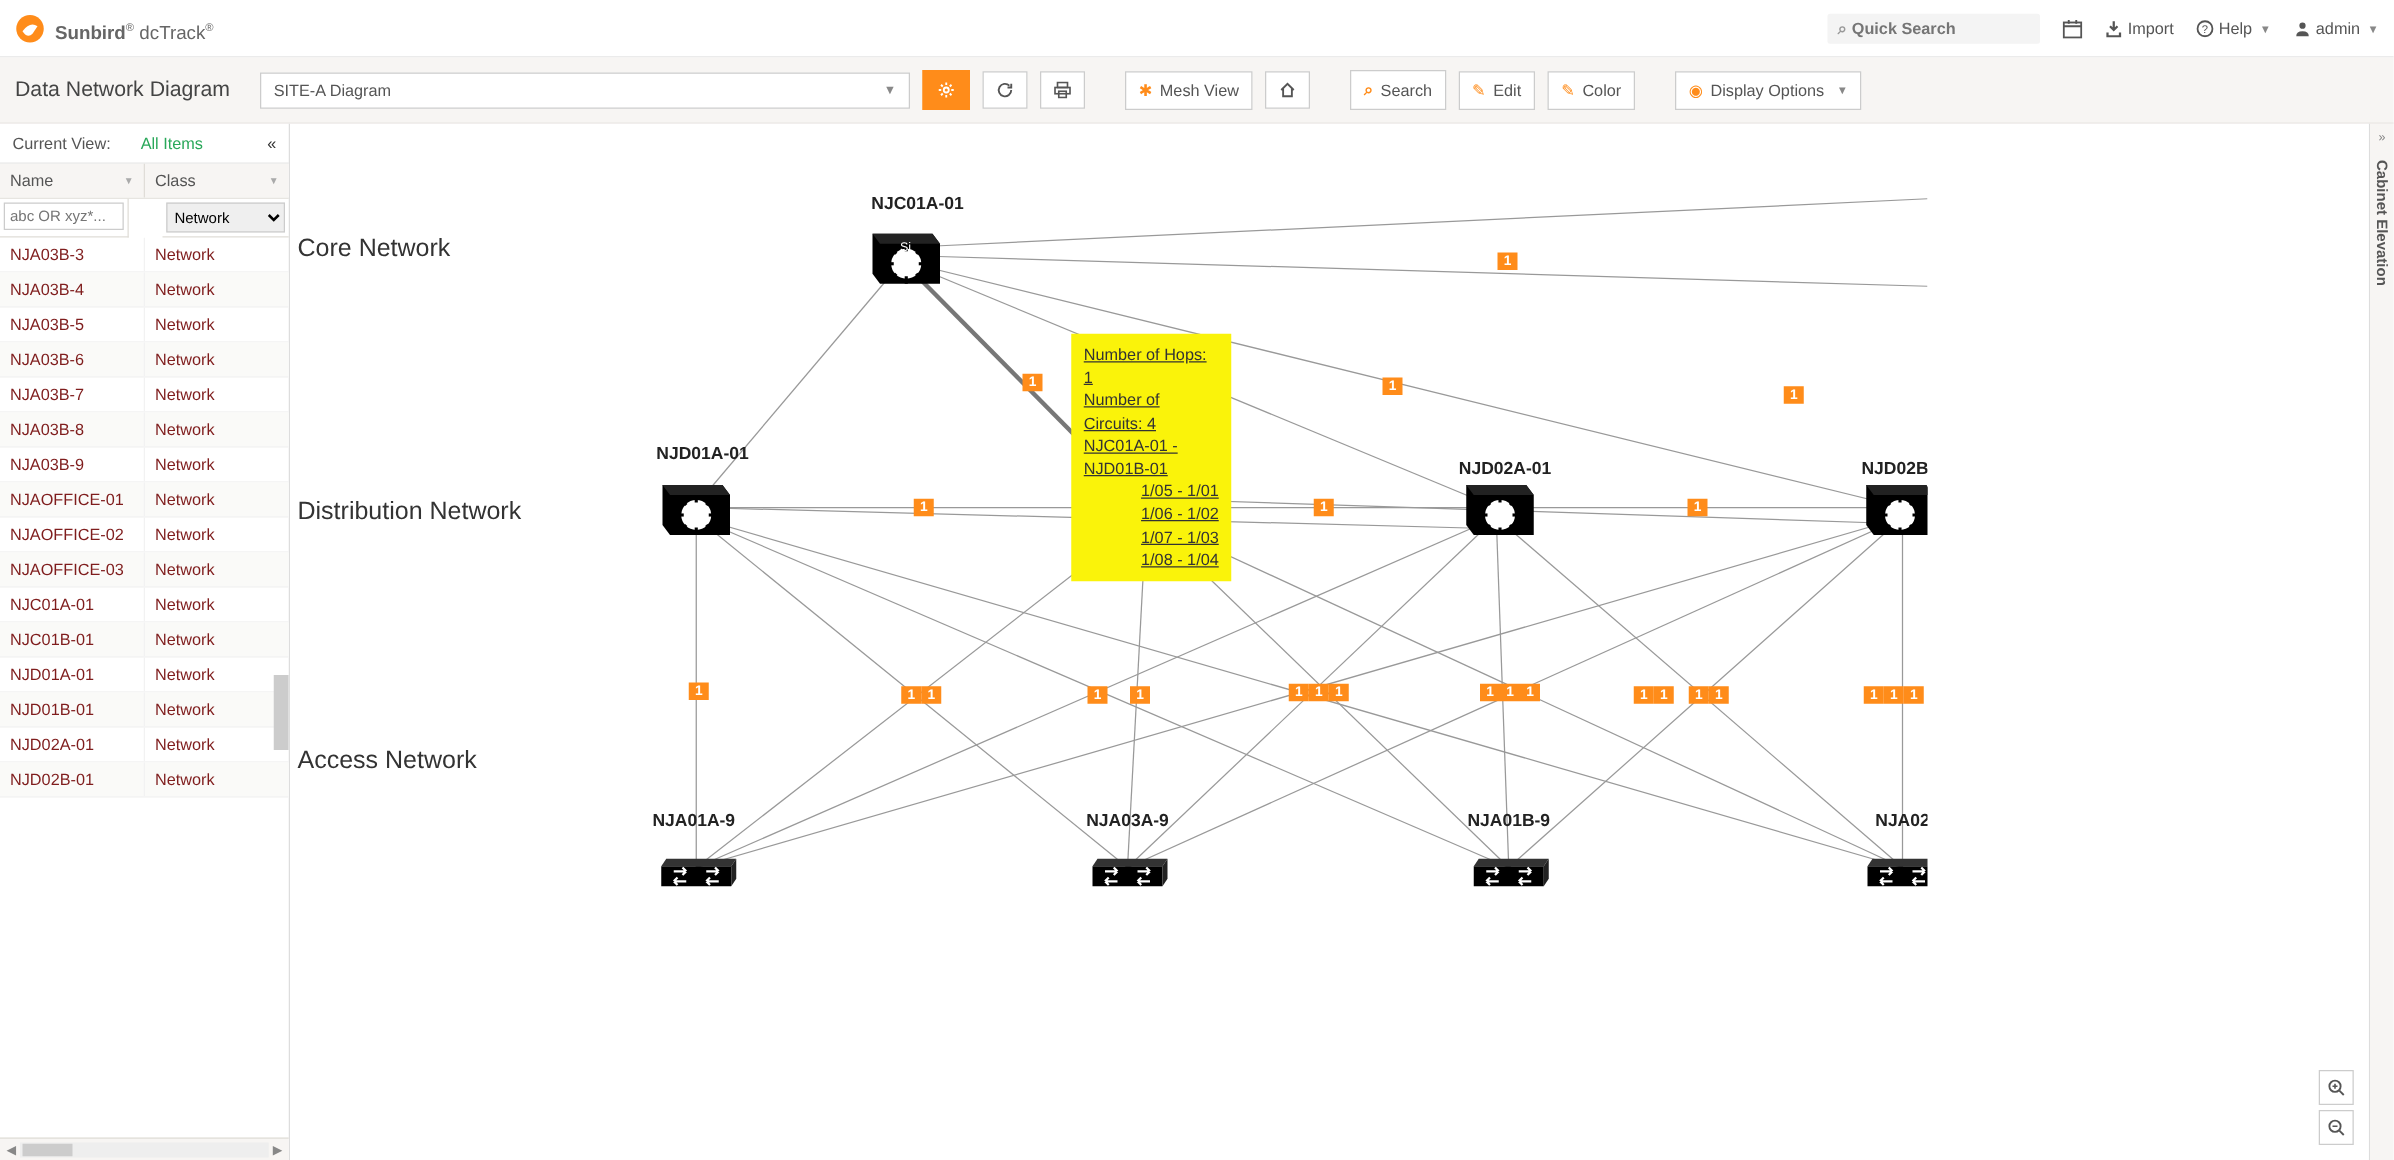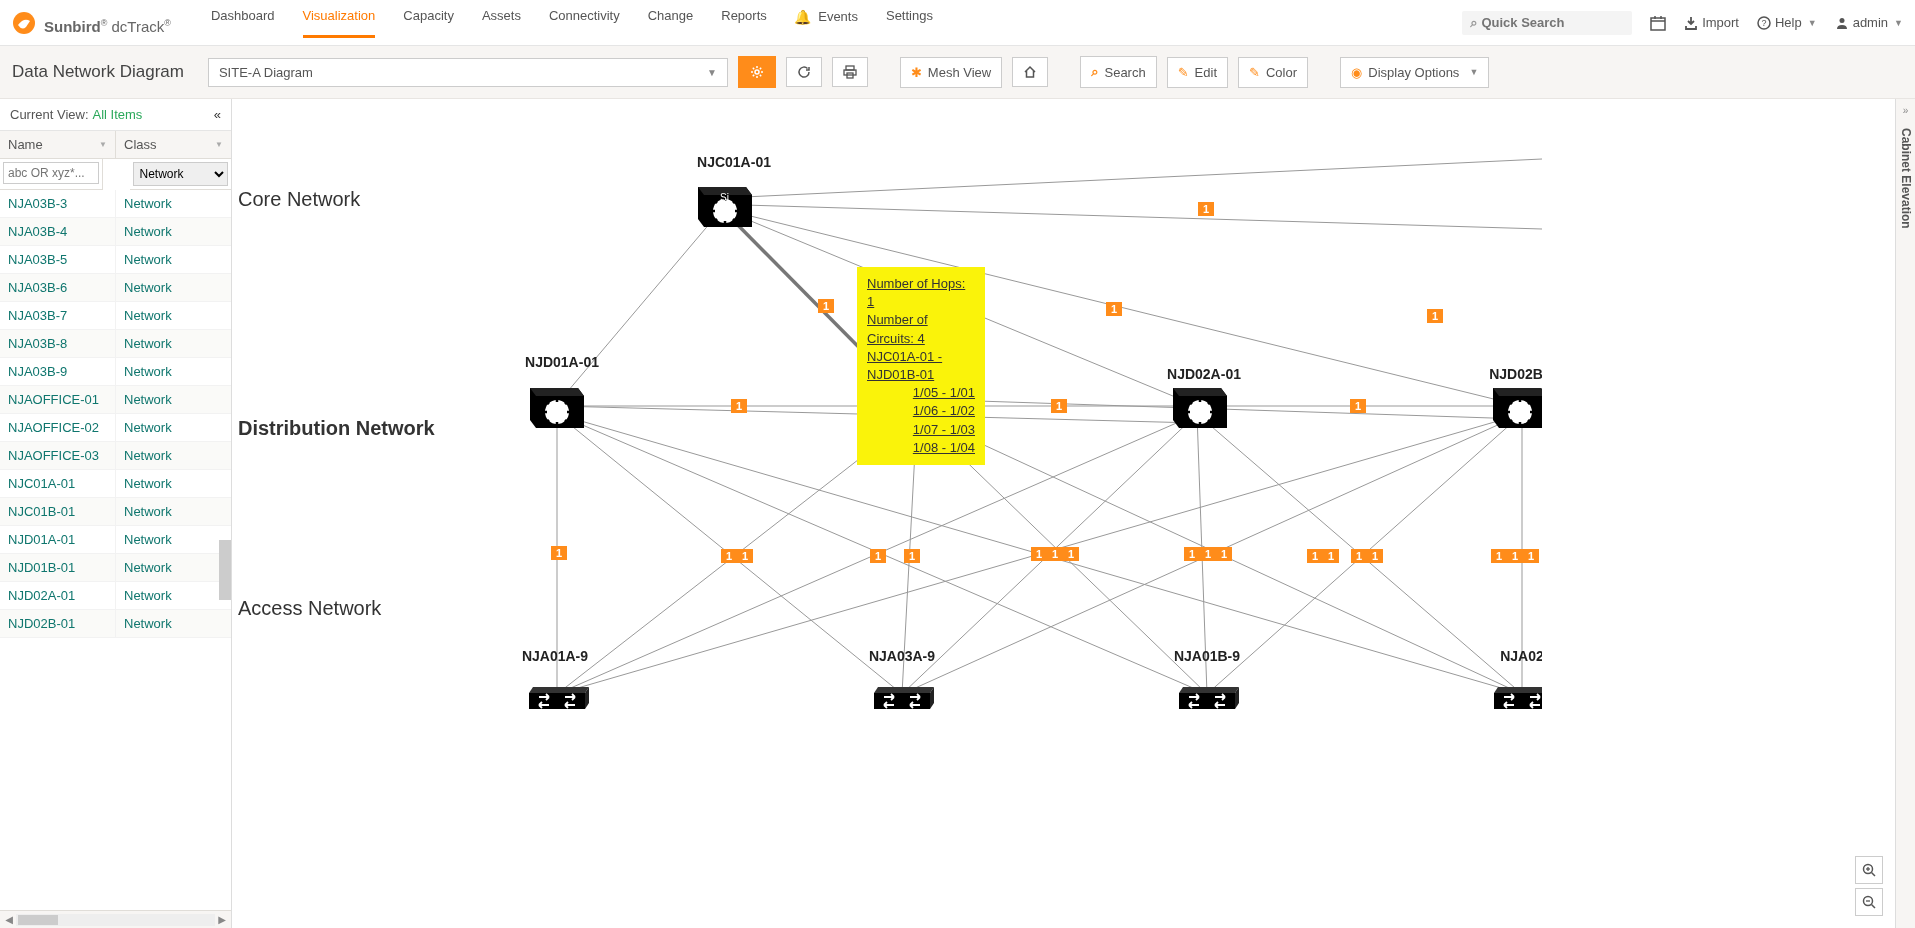--- a/index.html
+++ b/index.html
@@ -31,38 +31,38 @@
   .tb-btn.orange-solid { background:#ff8c1a; border-color:#ff8c1a;}
   .tb-btn.orange-solid svg path { stroke:#fff;}
   .tb-btn .caret-down { margin-left:4px;}
   .orange-icon { color:#ff8c1a;}
   
   
   .main { display:flex; height: calc(100vh - 46px - 53px); position:relative;}
   
   
   .left-panel { width: 232px; border-right:1px solid #ddd; display:flex; flex-direction:column; background:#fff;}
-  .left-header { display:flex; padding:8px 10px; border-bottom:1px solid #e5e5e5;}
+  .left-header { display:flex; padding:8px 10px; border-bottom:1px solid #e5e5e5;gap:20px;}
   .left-header .lbl { color:#555;}
   .left-header .val { color:#2aa85a; margin-left:4px;}
   .collapse-icon { margin-left:auto; cursor:pointer;}
   .item-list-hdr { background:#f1eeea; padding:8px 10px; font-weight:bold; color:#555; border-bottom:1px solid #e0ddd8;}
   .col-headers { display:flex; border-bottom:1px solid #e0ddd8;}
   .col-h { flex:1; padding:6px 8px; background:#f7f5f3; border-right:1px solid #e0ddd8; display:flex; align-items:center; color:#555;}
   .col-h:last-child { border-right:none;}
   .col-h .sort-caret { margin-left:auto; font-size:8px; color:#aaa;}
   .filter-row { display:flex;gap:27px;}
   .filter-cell { flex:1; padding:3px; border-right:1px solid #e0ddd8; border-bottom:1px solid #e0ddd8;}
   .filter-cell:last-child{border-right:none;}
   .filter-cell input { width:100%; border:1px solid #ccc; padding:3px 4px; font-size:12px;}
   .filter-cell select { width:100%; border:1px solid #ccc; padding:3px 2px; font-size:12px;}
   .item-rows { flex:1; overflow-y:auto; position:relative;}
   .item-row { display:flex; border-bottom:1px solid #f2f2f2; cursor:pointer;}
   .item-row:nth-child(even){background:#fafaf8;}
-  .item-cell { flex:1; padding:6px 8px; color:#0f766e; border-right:1px solid #f2f2f2; white-space:nowrap; overflow:hidden;}
+  .item-cell { flex:1; padding:6px 8px; color:#7f1d1d; border-right:1px solid #f2f2f2; white-space:nowrap; overflow:hidden;}
   .item-cell:last-child{border-right:none;}
   .hscroll { height:18px; border-top:1px solid #e0ddd8; background:#f7f5f3; display:flex; align-items:center; padding:0 2px;}
   .hscroll-track { flex:1; height:12px; background:#eee; position:relative;}
   .hscroll-thumb { position:absolute; left:2px; width:40px; top:1px; bottom:1px; background:#ccc;}
   .hscroll-arrow { width:14px; text-align:center; color:#888; font-size:10px;}
   .vscroll-thumb-fake { position:absolute; right:0; top:350px; width:12px; height:60px; background:#ccc;}
   .drag-handle { position:absolute; left:232px; top:85px; width:8px; height:25px; display:flex; flex-direction:column; gap:2px; align-items:center; justify-content:center; cursor:col-resize;}
   .drag-handle .d{width:3px;height:3px;background:#888;}
   .drag-handle2 { position:absolute; left:240px; top:326px; width:6px; height:26px; background:#ddd;}
   
@@ -93,34 +93,20 @@
 
 <div class="topnav">
   <div class="brand">
     <span class="brand-logo">
       <svg width="24" height="24" viewBox="0 0 24 24">
           <circle cx="12" cy="12" r="11" fill="#ff8c1a"></circle>
           <path d="M6 14 Q12 6 18 10 L14 16 Q10 20 6 14 Z" fill="#fff"></path>
         </svg>
     </span>
     <span class="brand-text"><b>Sunbird</b><sup>®</sup> <span>dcTrack</span><sup>®</sup></span>
-  </div>
-  <div class="nav-links">
-    <span class="nav-link">Dashboard</span>
-    <span class="nav-link active">Visualization</span>
-    <span class="nav-link">Capacity</span>
-    <span class="nav-link">Assets</span>
-    <span class="nav-link">Connectivity</span>
-    <span class="nav-link">Change</span>
-    <span class="nav-link">Reports</span>
-    <span class="nav-link nav-events">
-        <span class="bell">🔔</span>
-        <span>Events</span>
-      </span>
-    <span class="nav-link">Settings</span>
   </div>
   <div class="topnav-right">
     <div class="search-box">
       <span style="color:#999;margin-right:4px;font-weight:bold;">⌕</span>
       <input placeholder="Quick Search" style="">
     </div>
     <span class="top-icon">
       <svg width="16" height="16" viewBox="0 0 16 16">
           <rect x="1" y="3" width="14" height="12" fill="none" stroke="#555" stroke-width="1.5"></rect>
           <line x1="1" y1="6" x2="15" y2="6" stroke="#555" stroke-width="1.5"></line>
@@ -308,21 +294,21 @@
   </div>
   <div class="drag-handle">
       <div class="d"></div>
       <div class="d"></div>
       <div class="d"></div>
     </div>
   <div class="drag-handle2"></div>
 
   <div class="canvas-wrap">
     <div class="section-label" style="left:6px; top:89px;">Core Network</div>
-    <div class="section-label" style="left:6px; top:318px;font-weight:bold;">Distribution Network</div>
+    <div class="section-label" style="left:6px; top:299px;">Distribution Network</div>
     <div class="section-label" style="left:6px; top:498px;">Access Network</div>
 
     <svg class="net" width="1310" height="700">
       <defs>
         <g id="router-icon">
           <polygon points="-24,-18 24,-18 30,-10 30,22 -18,22 -24,14" fill="#000"></polygon>
           <polygon points="-24,-18 24,-18 30,-10 -18,-10" fill="#222"></polygon>
           <circle cx="3" cy="6" r="12" fill="#fff"></circle>
           <g stroke="#000" stroke-width="2.5">
             <line x1="3" y1="-4" x2="3" y2="-10"></line>

